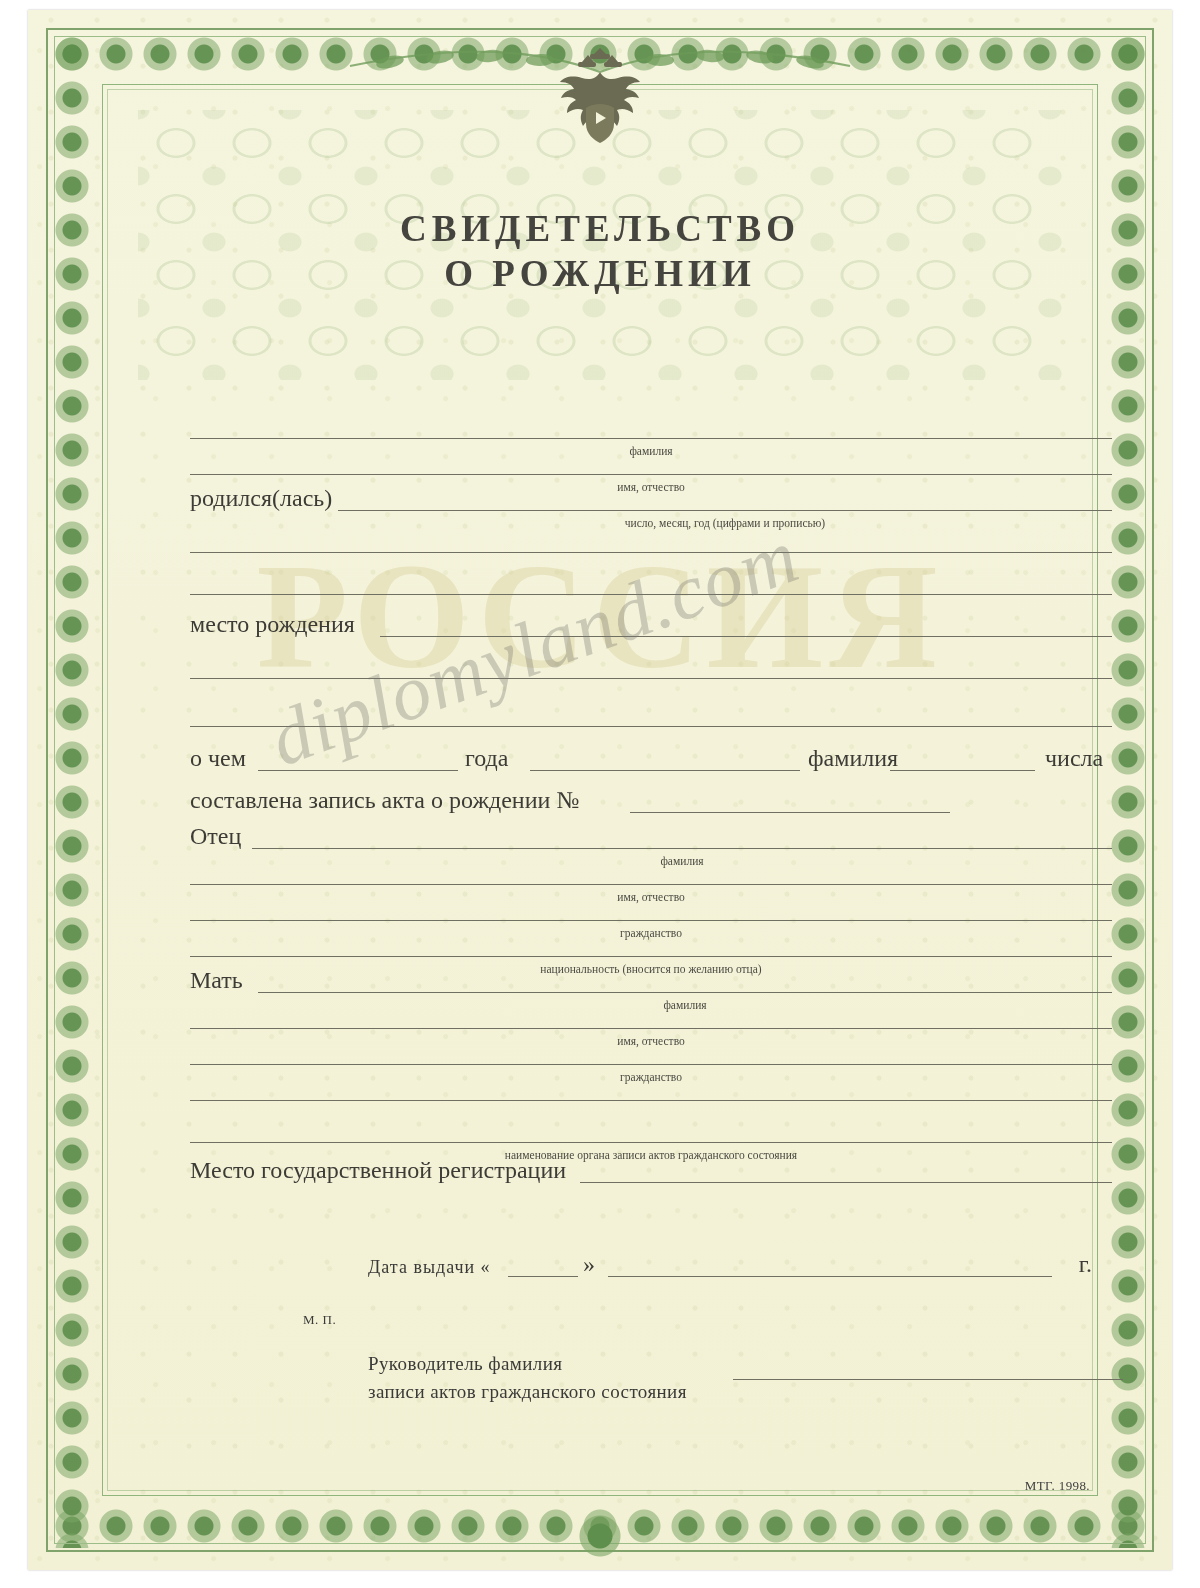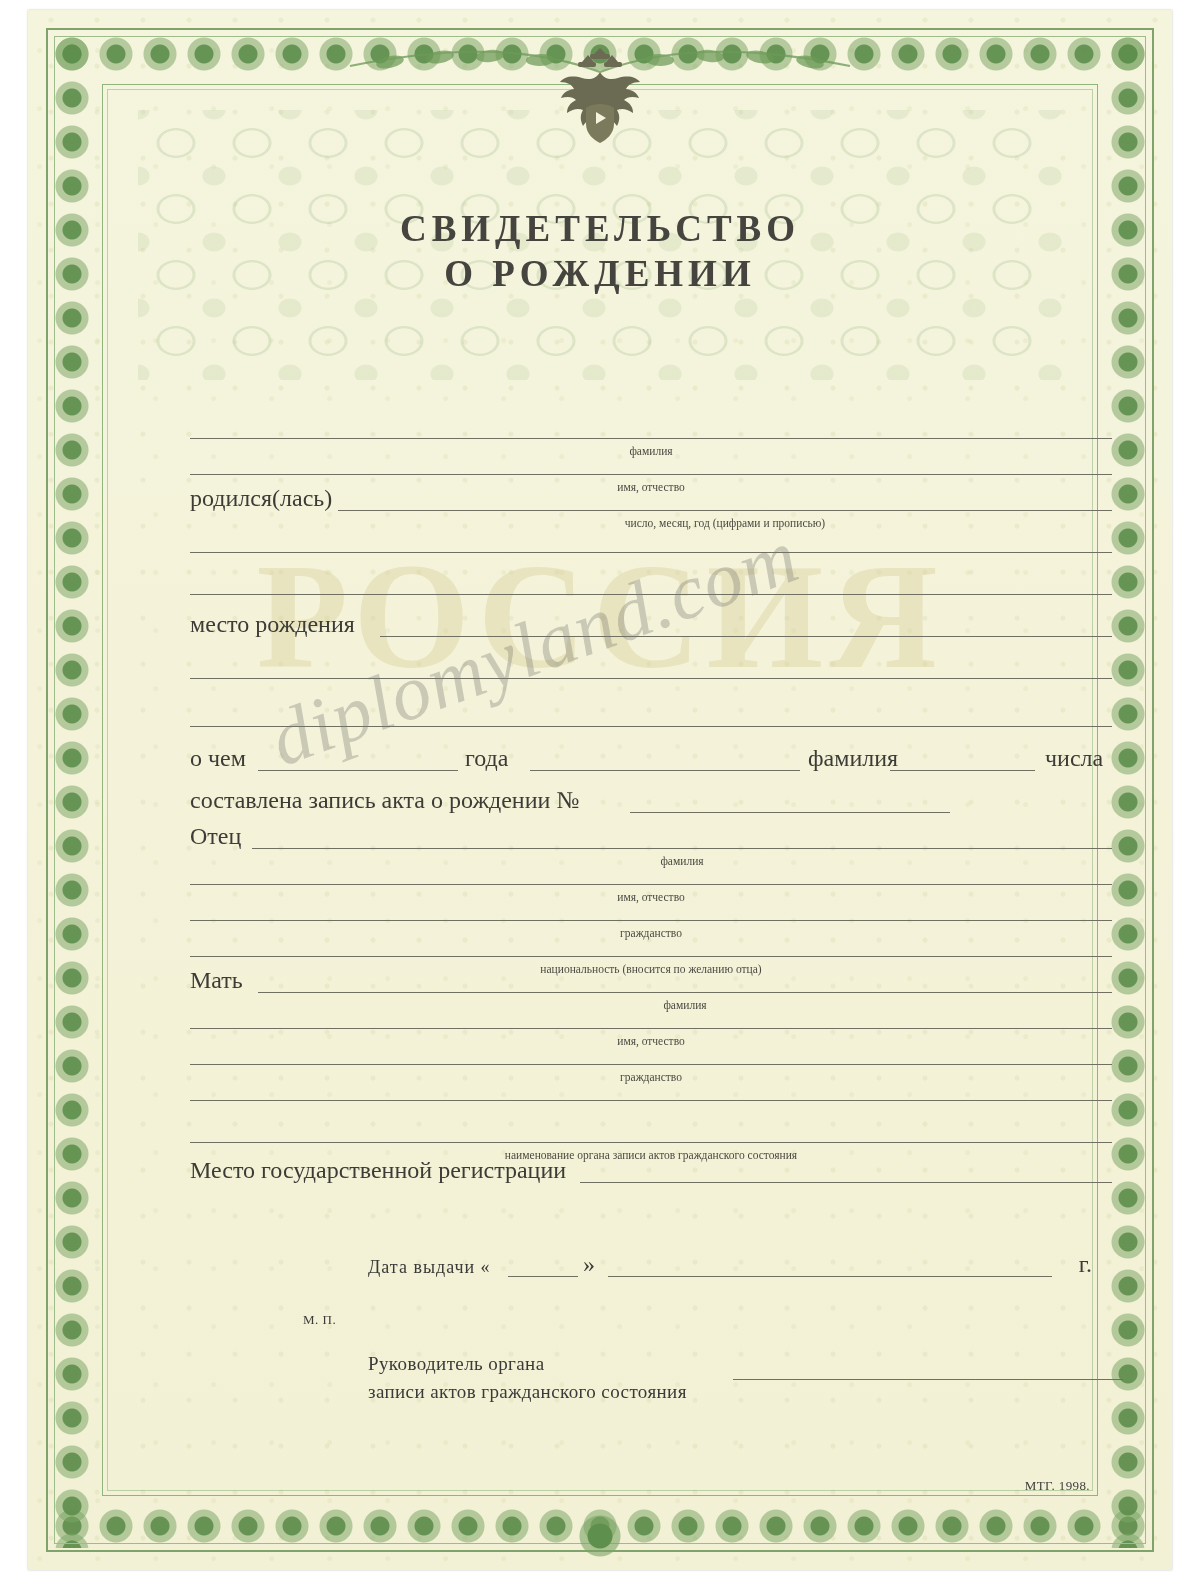--- a/index.html
+++ b/index.html
@@ -440,21 +440,21 @@
       <div class="issue-label">Дата выдачи «</div>
       <div class="line" style="left:330px; width:70px;"></div>
       <div class="lbl" style="left:405px;">»</div>
       <div class="line" style="left:430px; right:60px;"></div>
       <div class="lbl" style="right:20px; left:auto;">г.</div>
     </div>
 
     <div class="mp">М. П.</div>
 
     <div class="head-block">
-      <div>Руководитель органа</div>
+      <div>Руководитель фамилия</div>
       <div>записи актов гражданского состояния</div>
     </div>
     <div class="head-line"></div>
   </div>
 
   <div class="code">МТГ. 1998.</div>
   <div class="bottom-medal"></div>
 
 </div>
 

